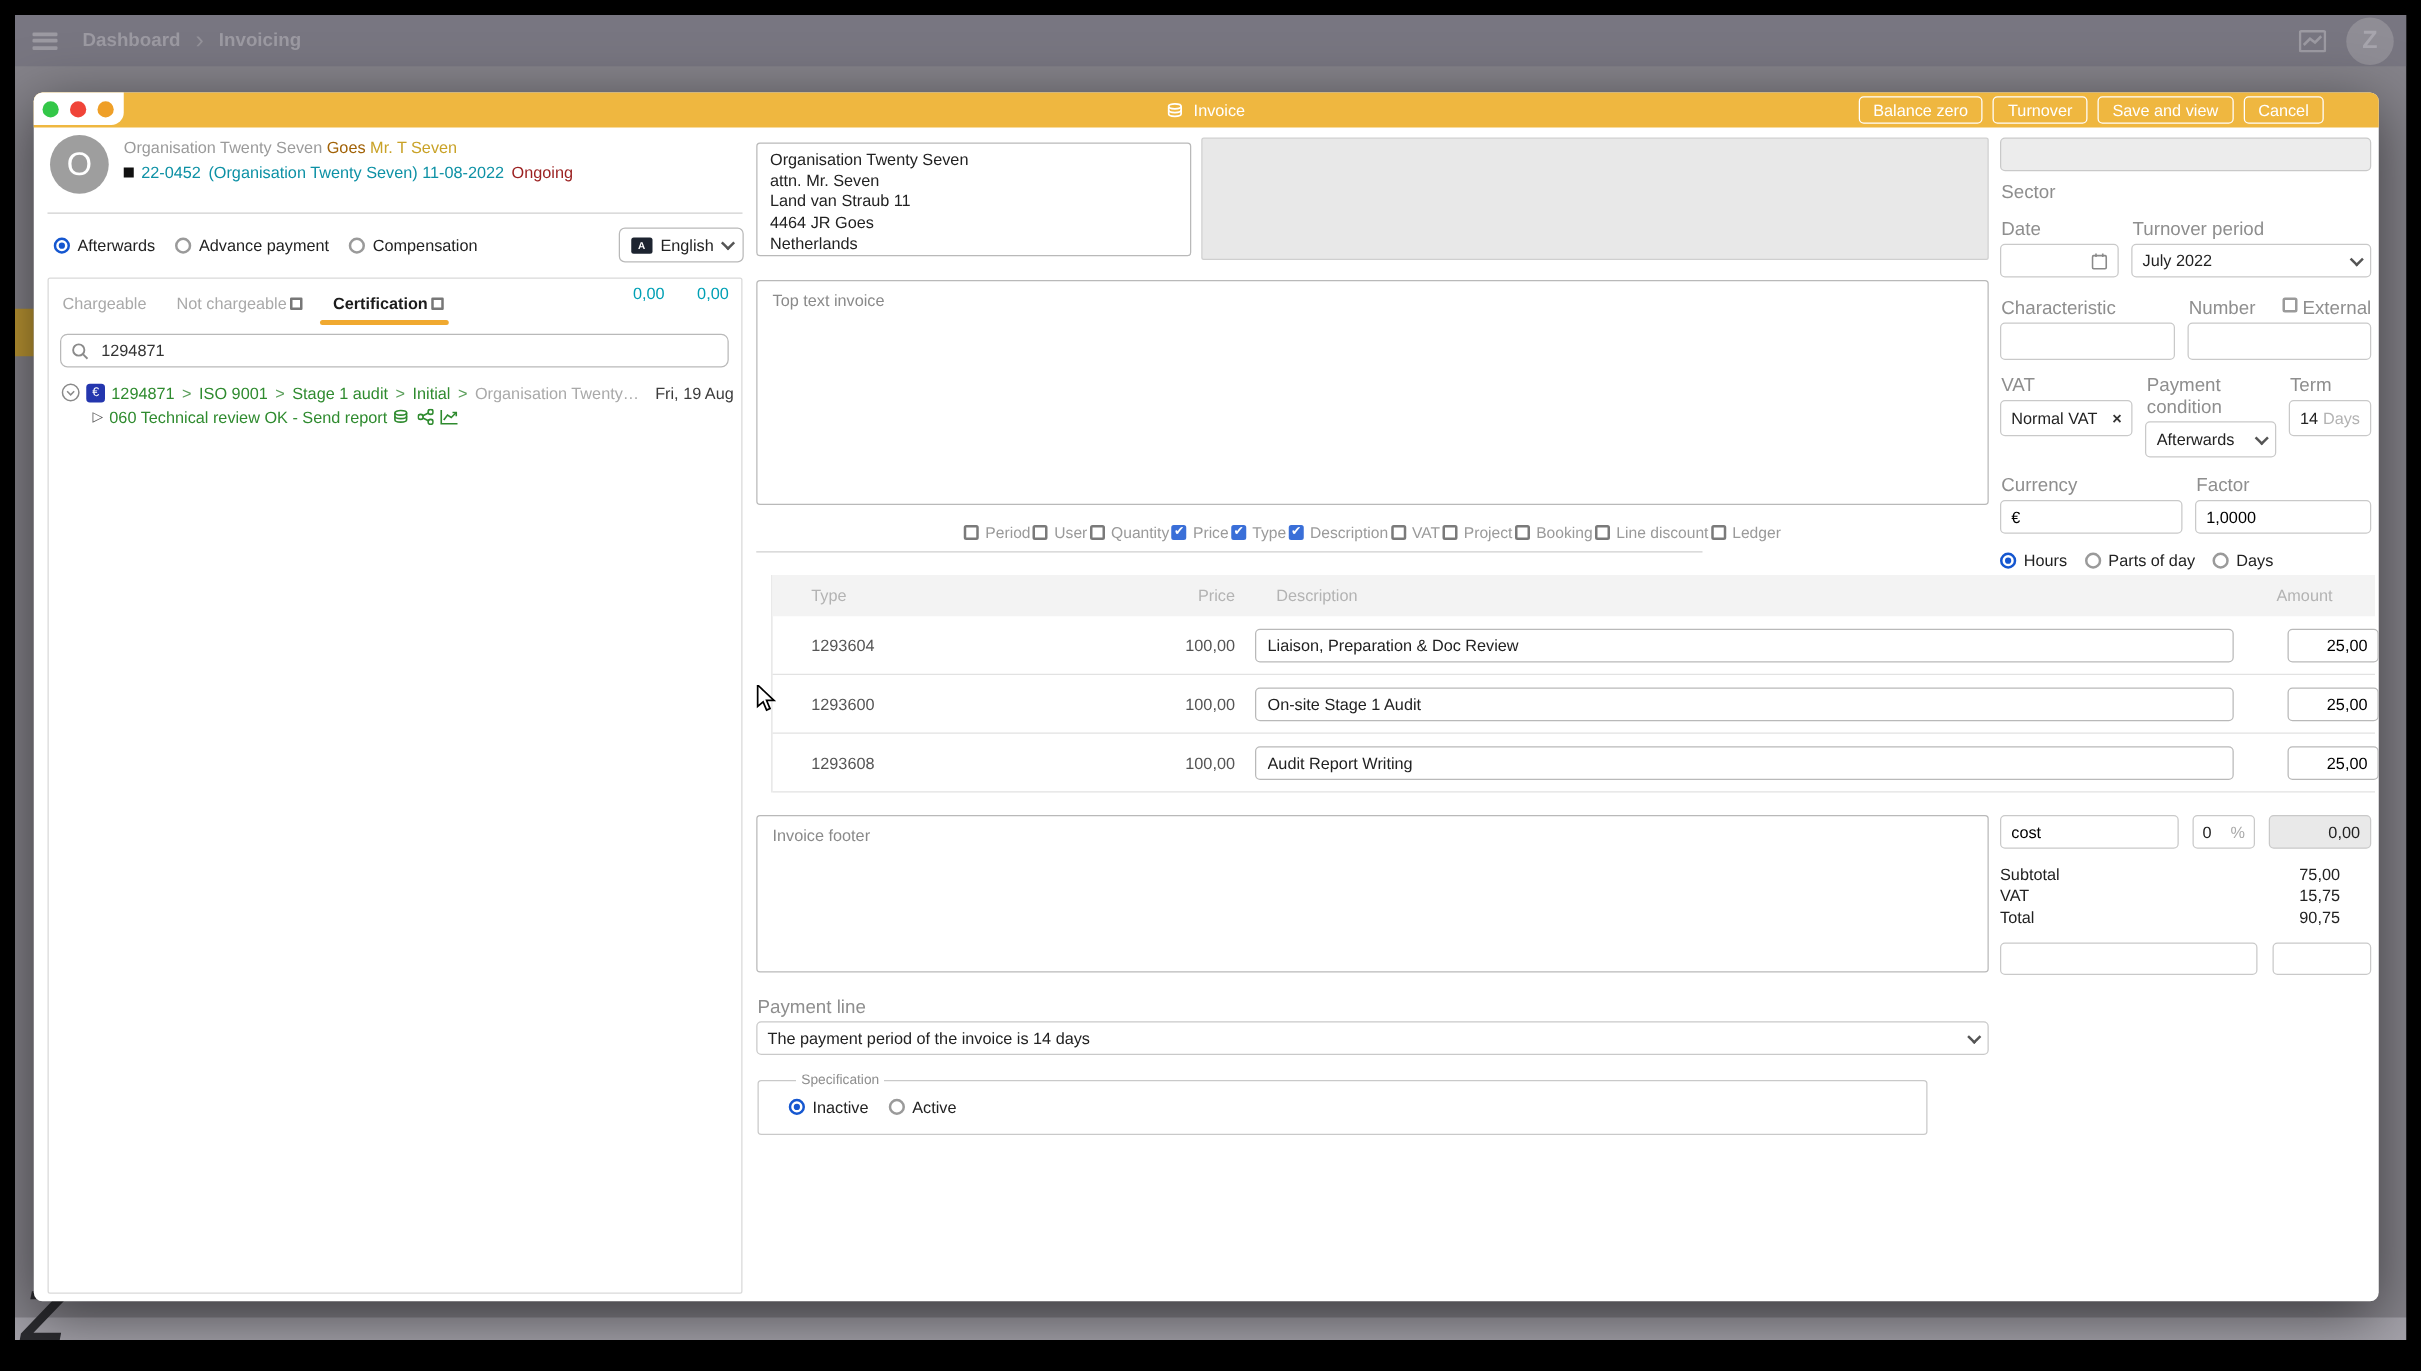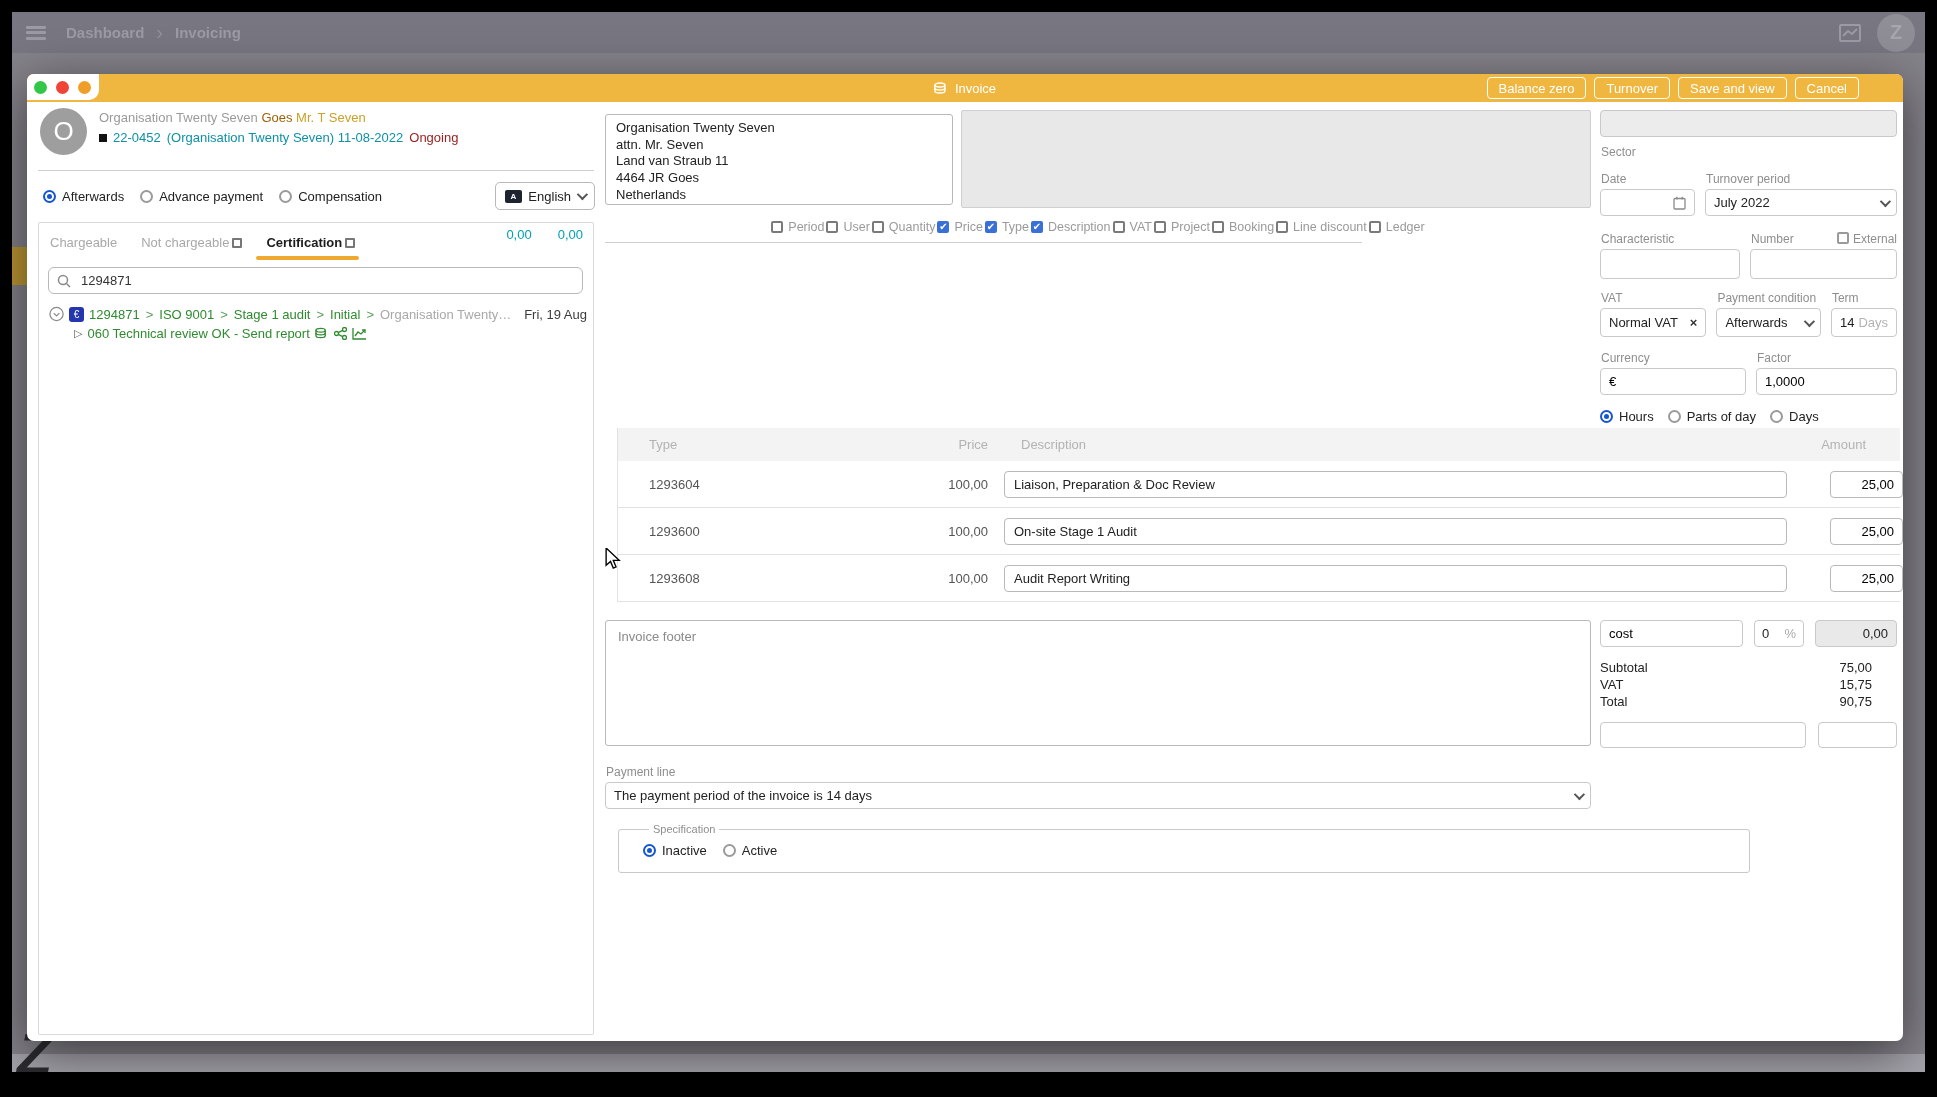--- a/index.html
+++ b/index.html
@@ -100,21 +100,21 @@
   .toptext { height:180px; margin-top:16px; }
   .toggles { display:flex; gap:2px; margin-top:12px; align-items:center;justify-content:center; }
   .toggle { display:flex; align-items:center; gap:5px; color:#9a9a9a; font-size:12.5px; cursor:pointer; }
   .cb { width:12px; height:12px; border:2px solid #7a7a7a; border-radius:2px; background:#fff; flex:0 0 auto;
         display:flex; align-items:center; justify-content:center; }
   .cb.checked { border-color:#3a6fd8; background:#3a6fd8; color:#fff; font-size:10px; }
   .cb.checked::after { content:"✔"; line-height:1; }
   .toggles-hr { width:757px; border:none; border-top:1px solid #cfcfcf; margin:8px 0 0 0; }
 
   
-  .lab { font-size:12px; color:#8e8e8e; margin:0 0 3px 1px; }
+  .lab { font-size:15px; color:#8e8e8e; margin:0 0 3px 1px; }
   .inp { height:27px; border:1px solid #c9c9c9; border-radius:4px; padding:0 8px; font:inherit;
          width:100%; outline:none; background:#fff; }
   .inp.gray { background:#ececec; }
   .fakeinp { height:27px; border:1px solid #c9c9c9; border-radius:4px; padding:0 8px; background:#fff;
              display:flex; align-items:center; gap:6px; }
   .rrow { display:flex; gap:10px; margin-top:13px; }
   .sector-lab { margin-top:8px; }
   .r-radios { display:flex; gap:14px; margin-top:14px; align-items:center; }
 
   
@@ -142,21 +142,21 @@
   .pct { width:50px; display:flex; justify-content:space-between; padding:0 7px; }
   .pct .sign { color:#aaa; }
   .costamt { flex:1; background:#e9e9e9; justify-content:flex-end; }
   .totals { margin-top:12px; padding-right:25px; }
   .tot-line { display:flex; justify-content:space-between; line-height:17px;align-items:flex-end; }
   .sum-row2 { display:flex; gap:12px; margin-top:12px; }
   .sum-row2 .a { width:206px; height:26px; } .sum-row2 .b { flex:1; height:26px; }
 
   .pay-lab { margin-top:16px; }
   .pay-select { width:986px; justify-content:space-between; cursor:pointer; }
-  fieldset.spec { width:1132px; margin:14px 0 0 13px; border:1px solid #c9c9c9; border-radius:3px;
+  fieldset.spec { width:936px; margin:14px 0 0 1px; border:1px solid #c9c9c9; border-radius:3px;
                   padding:8px 0 14px 24px; }
   fieldset.spec legend { font-size:11px; color:#8e8e8e; padding:0 4px; margin-left:6px; }
   .spec-radios { display:flex; gap:16px; align-items:center; }
 
   .cursor { position:absolute; left:604px; top:548px; z-index:10; pointer-events:none; }
   svg.ic { display:block; }
 </style>
 </head>
 <body>
 
@@ -316,20 +316,21 @@
     <div class="rowA">
       <div class="colL">
         <div class="addr-row">
           <div class="addr">Organisation Twenty Seven
 attn. Mr. Seven
 Land van Straub 11
 4464 JR  Goes
 Netherlands</div>
           <div class="graybox"></div>
         </div>
+        <textarea class="box toptext" placeholder="Top text invoice" style=""></textarea>
         <div class="toggles">
           <span class="toggle">
               <span class="cb"></span>
               <span>Period</span>
             </span>
           <span class="toggle">
               <span class="cb"></span>
               <span>User</span>
             </span>
           <span class="toggle">

